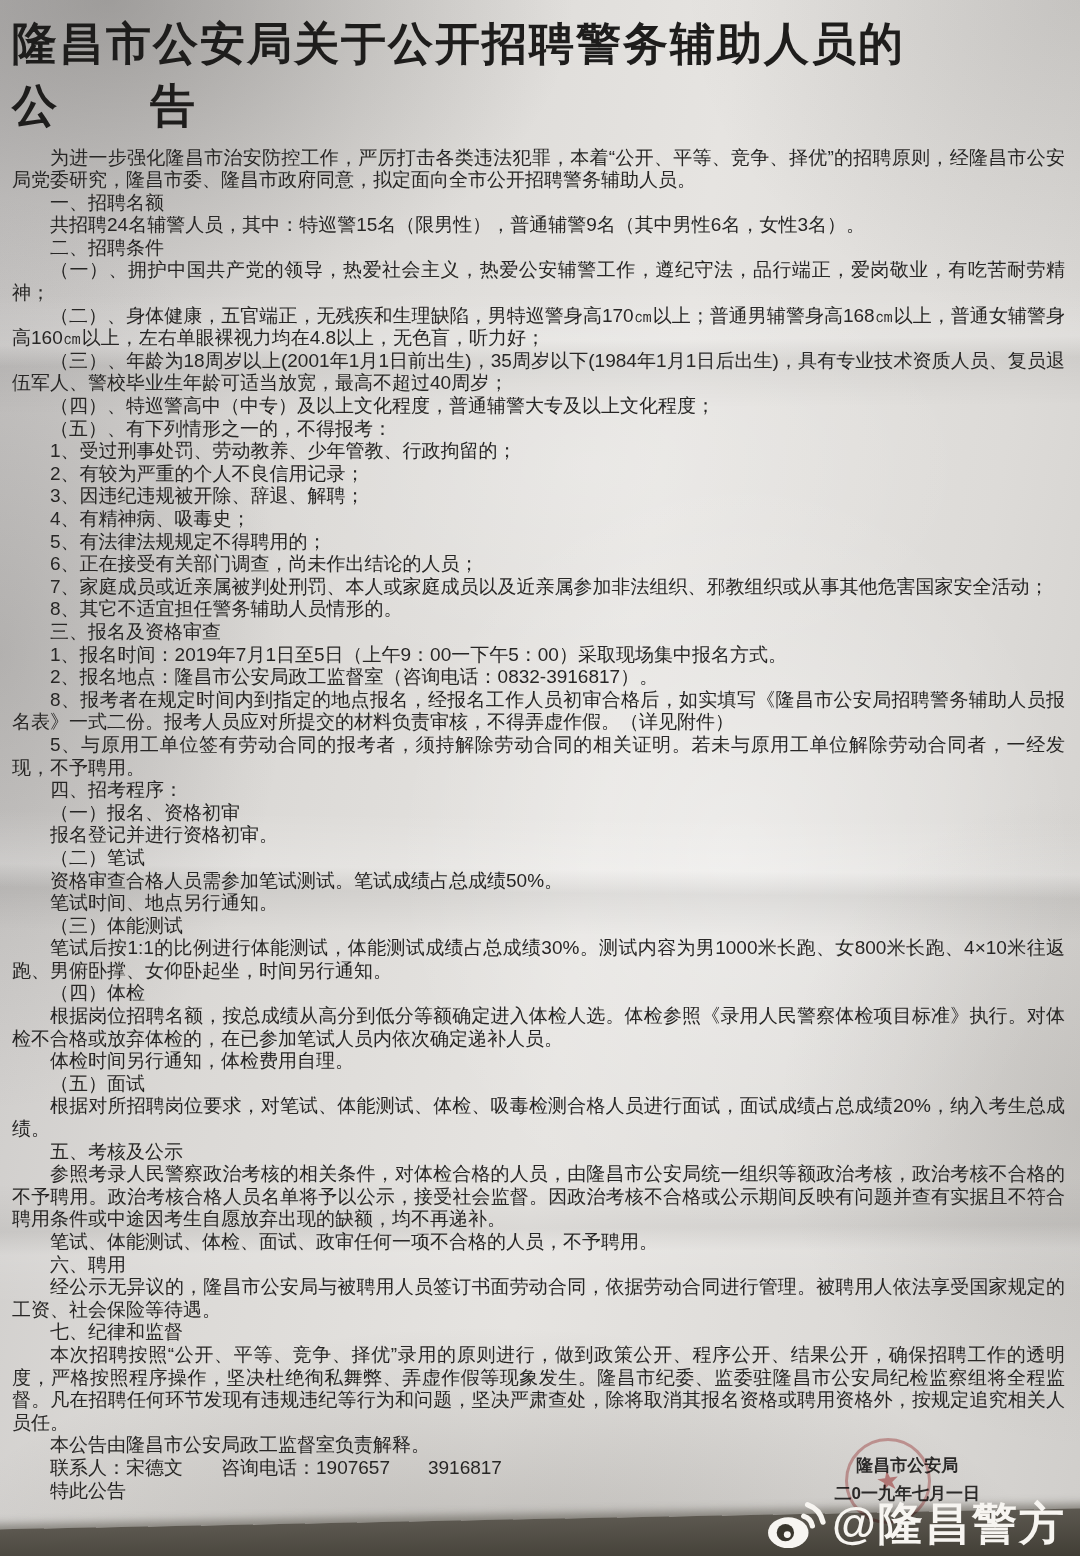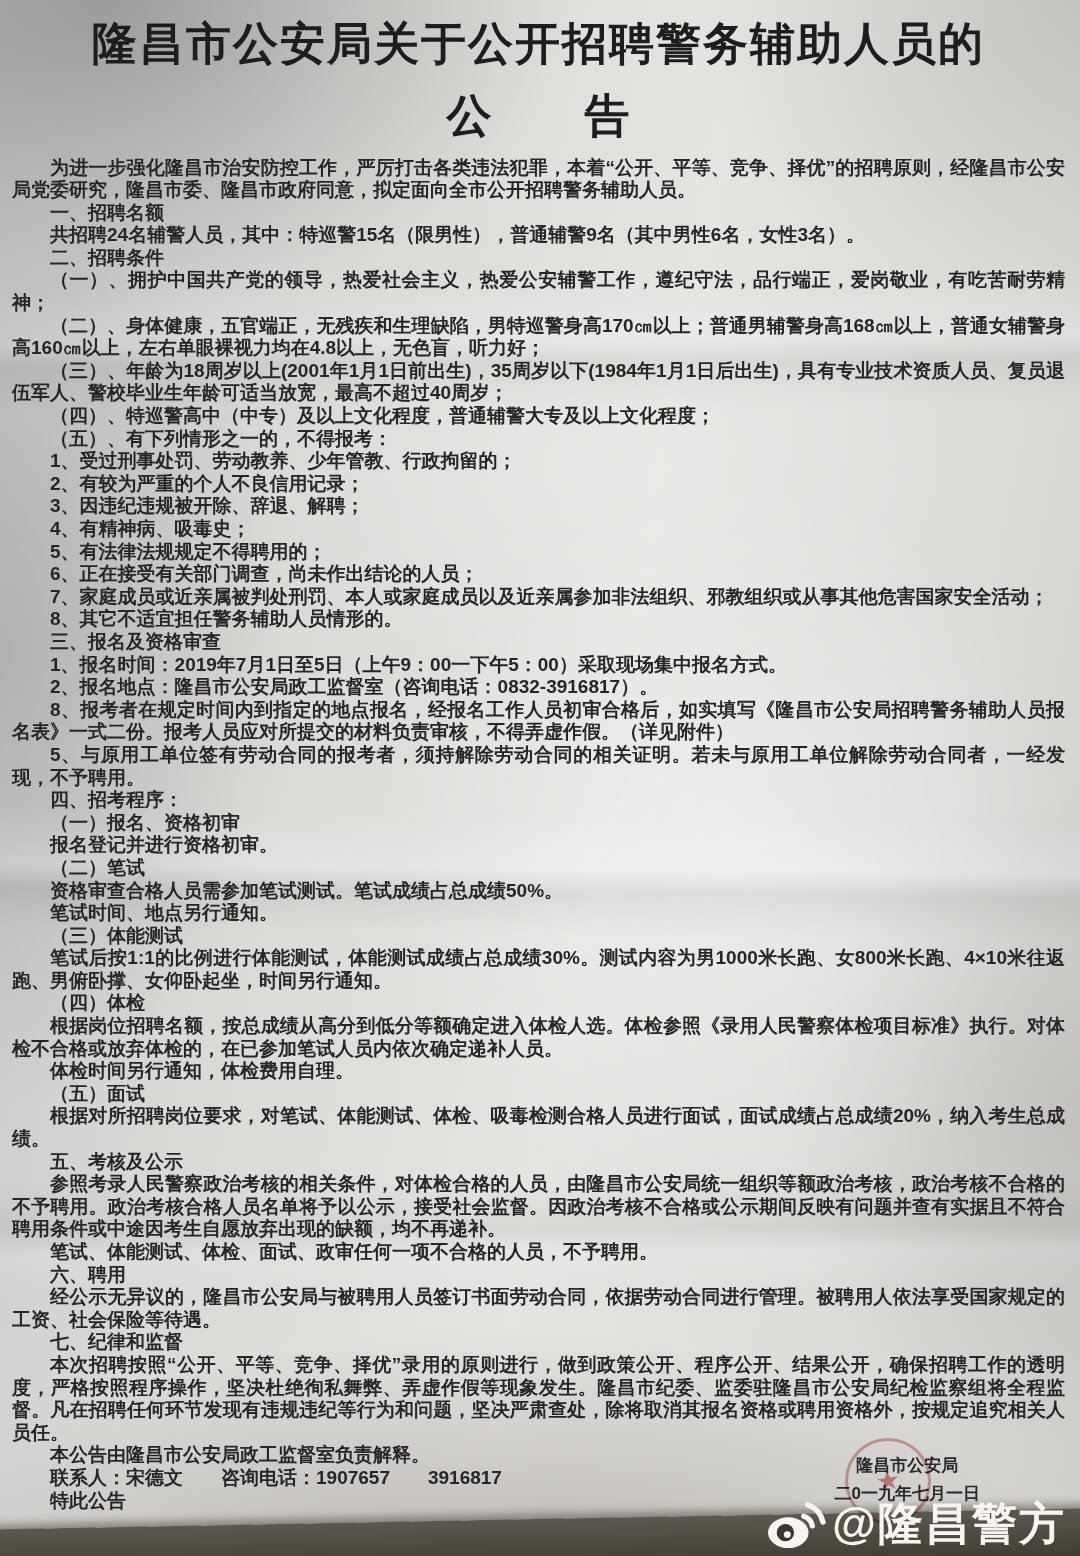--- a/index.html
+++ b/index.html
@@ -22,23 +22,23 @@
   }
   .crease { position:absolute; left:-20px; right:-20px; height:120px; pointer-events:none; z-index:1; }
   .crease-1 { top:290px; transform:rotate(-.5deg);
     background:linear-gradient(to bottom, transparent, rgba(255,255,255,.15) 42%, rgba(0,0,0,.05) 60%, transparent); }
   .crease-2 { top:815px; transform:rotate(.6deg);
     background:linear-gradient(to bottom, transparent, rgba(255,255,255,.20) 45%, rgba(0,0,0,.06) 65%, transparent); }
   .crease-3 { top:1180px; transform:rotate(-.4deg);
     background:linear-gradient(to bottom, transparent, rgba(0,0,0,.05) 40%, rgba(255,255,255,.12) 60%, transparent); }
 
   .doc { position:absolute; left:12px; right:15px; top:18px; z-index:2; color:#272625; }
-  .title { margin:0; text-align:center; font-size:45px; font-weight:900; color:#1e1d1c; letter-spacing:2px; line-height:1.15; }
-  .title.second { margin-top:20px; letter-spacing:1px; }
-  .body { margin-top:15px; font-size:19px; line-height:22.6px; font-weight:700; text-align:justify; }
+  .title { margin:0; font-size:45px; font-weight:900; color:#1e1d1c; letter-spacing:2px; line-height:1.15; }
+  .title.second { margin-top:10px; letter-spacing:1px; }
+  .body { margin-top:15px; font-size:19px; line-height:22.6px; font-weight:400; text-align:justify; }
   .body p { margin:0; text-indent:2em; }
 
   .signature { position:absolute; top:1452px; right:100px; z-index:4; text-align:center;
     font-size:17px; font-weight:600; color:#2a2928; line-height:28px; }
 
   .seal { position:absolute; left:845px; top:1438px; width:80px; height:80px; z-index:5;
     border:3px solid rgba(188,84,84,.48); border-radius:50%;
     display:flex; align-items:center; justify-content:center;
     mix-blend-mode:multiply; filter:blur(.4px); }
   .seal .star { color:rgba(188,72,72,.60); font-size:27px; transform:rotate(-8deg); line-height:1; }

